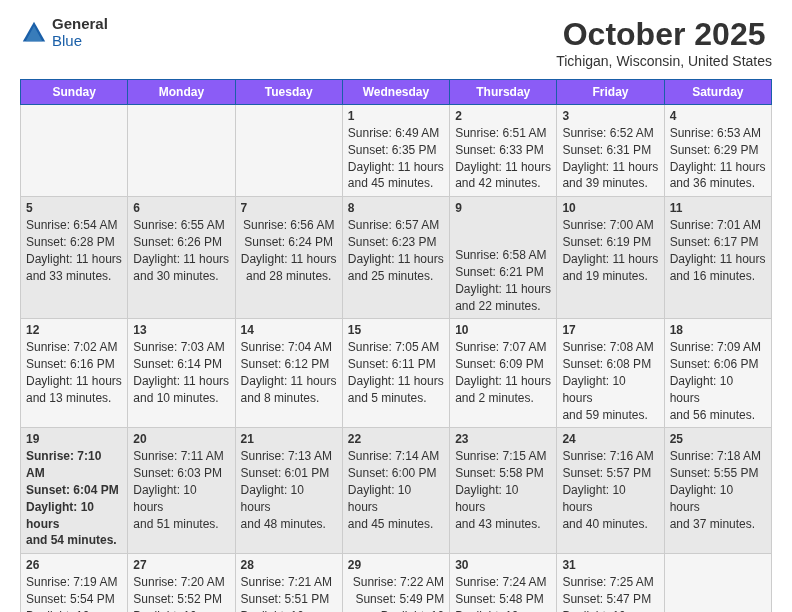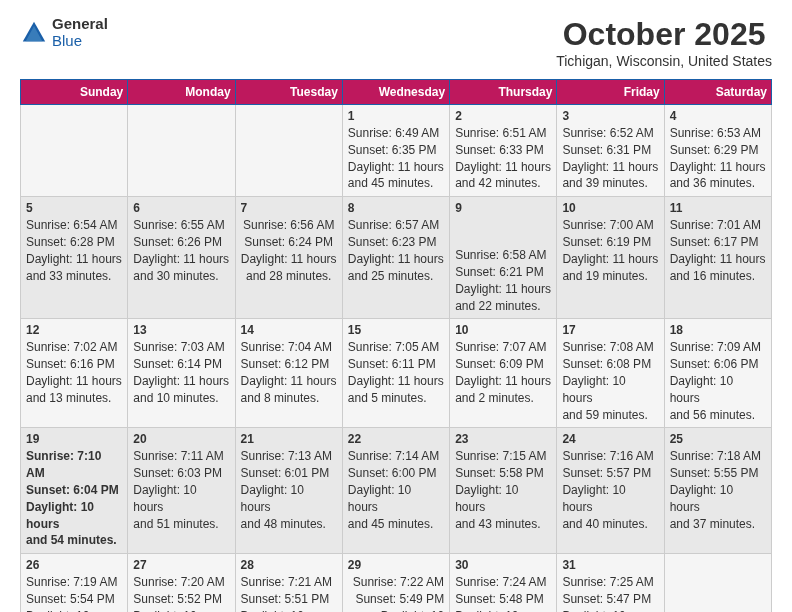--- a/index.html
+++ b/index.html
@@ -51,26 +51,26 @@
     .location {
       font-size: 14px;
       color: #333;
     }
     table {
       width: 100%;
       border-collapse: collapse;
       table-layout: fixed;
     }
     thead tr th {
-      background-color: #be185d;
+      background-color: #8b5cf6;
       color: #fff;
       font-size: 12px;
       font-weight: bold;
       padding: 5px 4px;
-      text-align: right;
+      text-align: center;
       border: 1px solid #1a5fa8;
     }
     tbody tr td {
       border: 1px solid #ccc;
       vertical-align: top;
       padding: 4px 5px;
       font-size: 10px;
       color: #333;
       height: 85px;
     }

